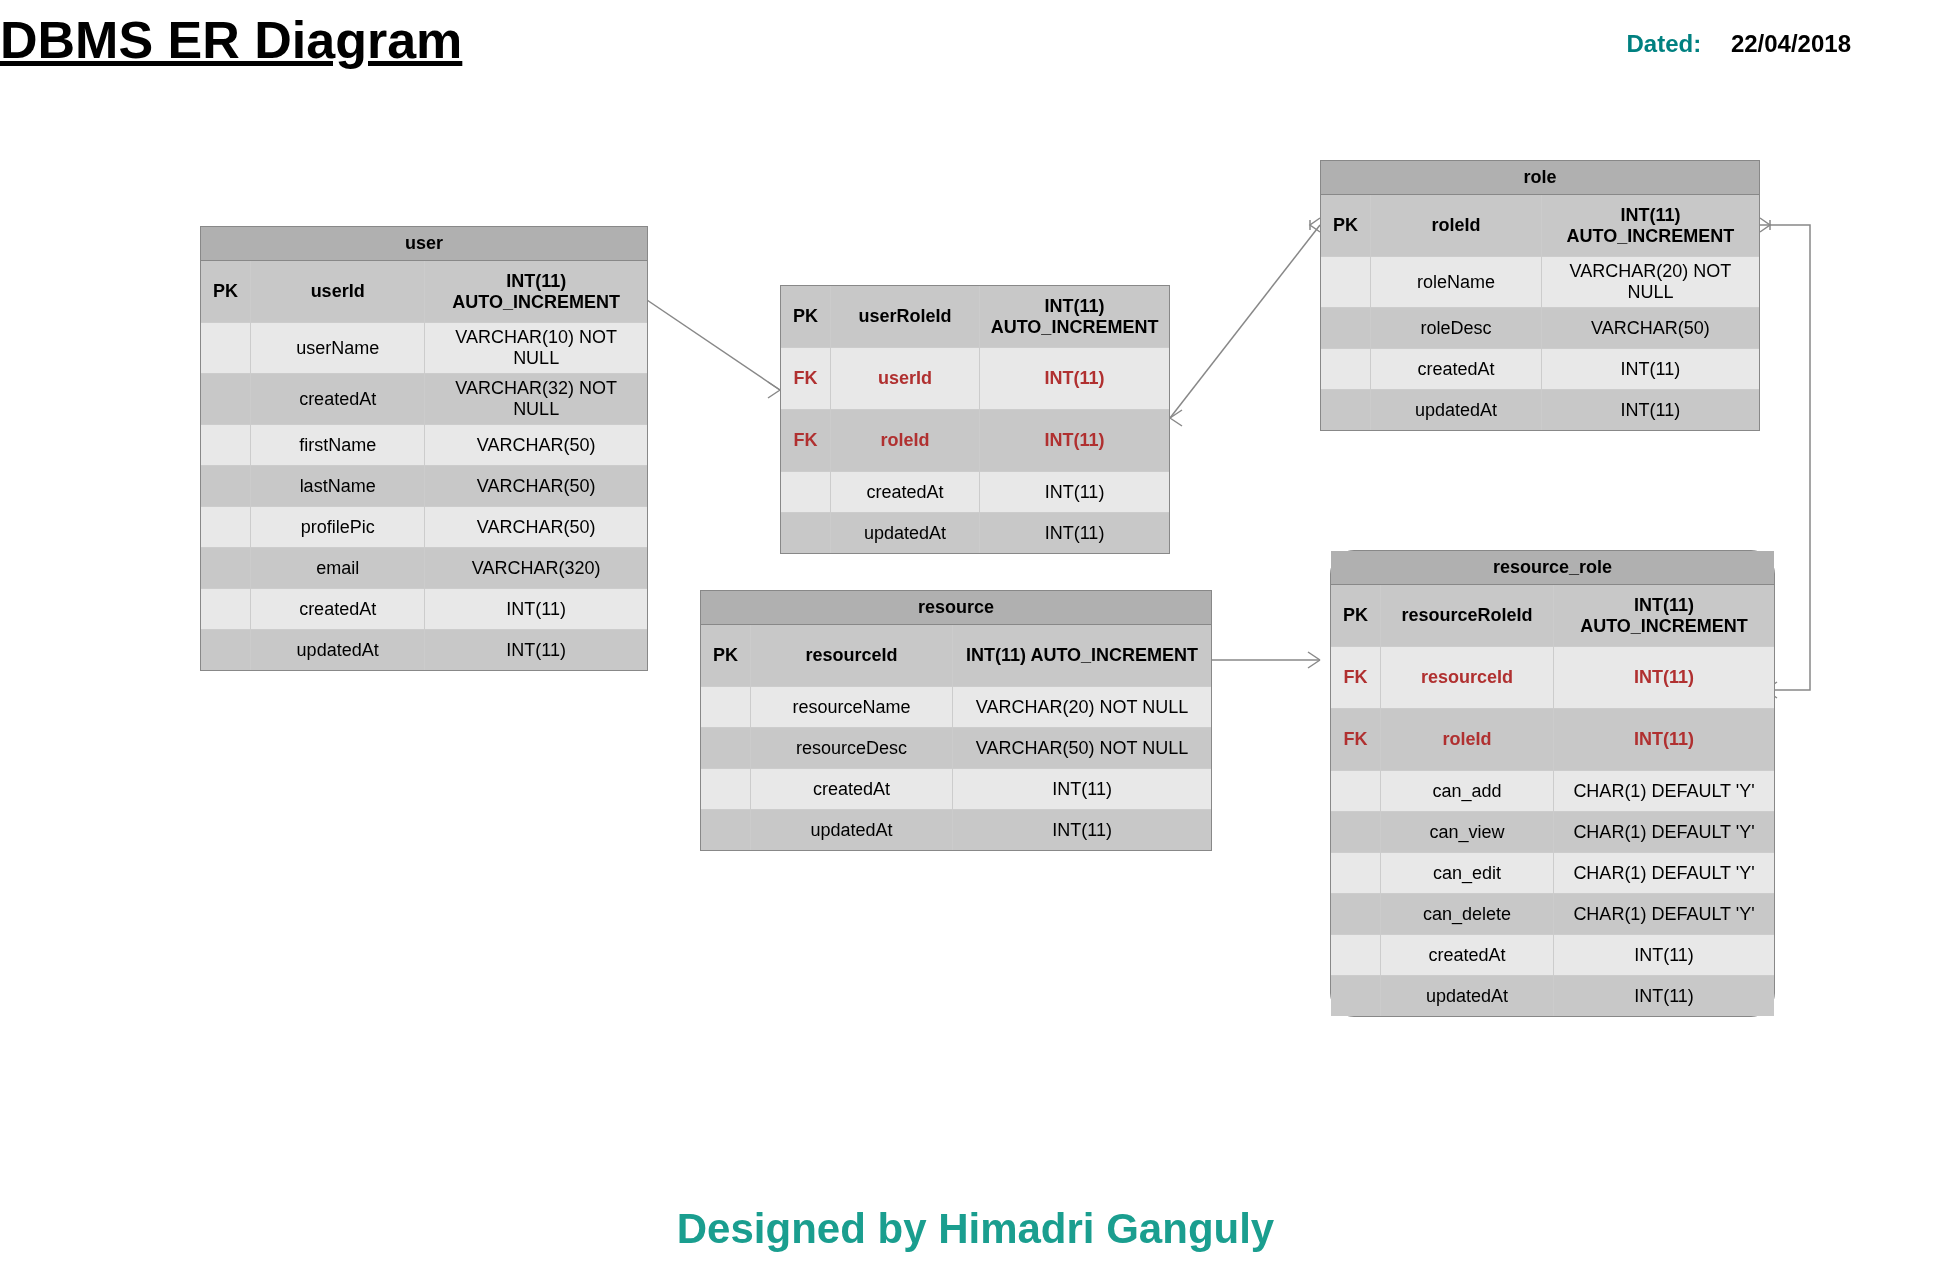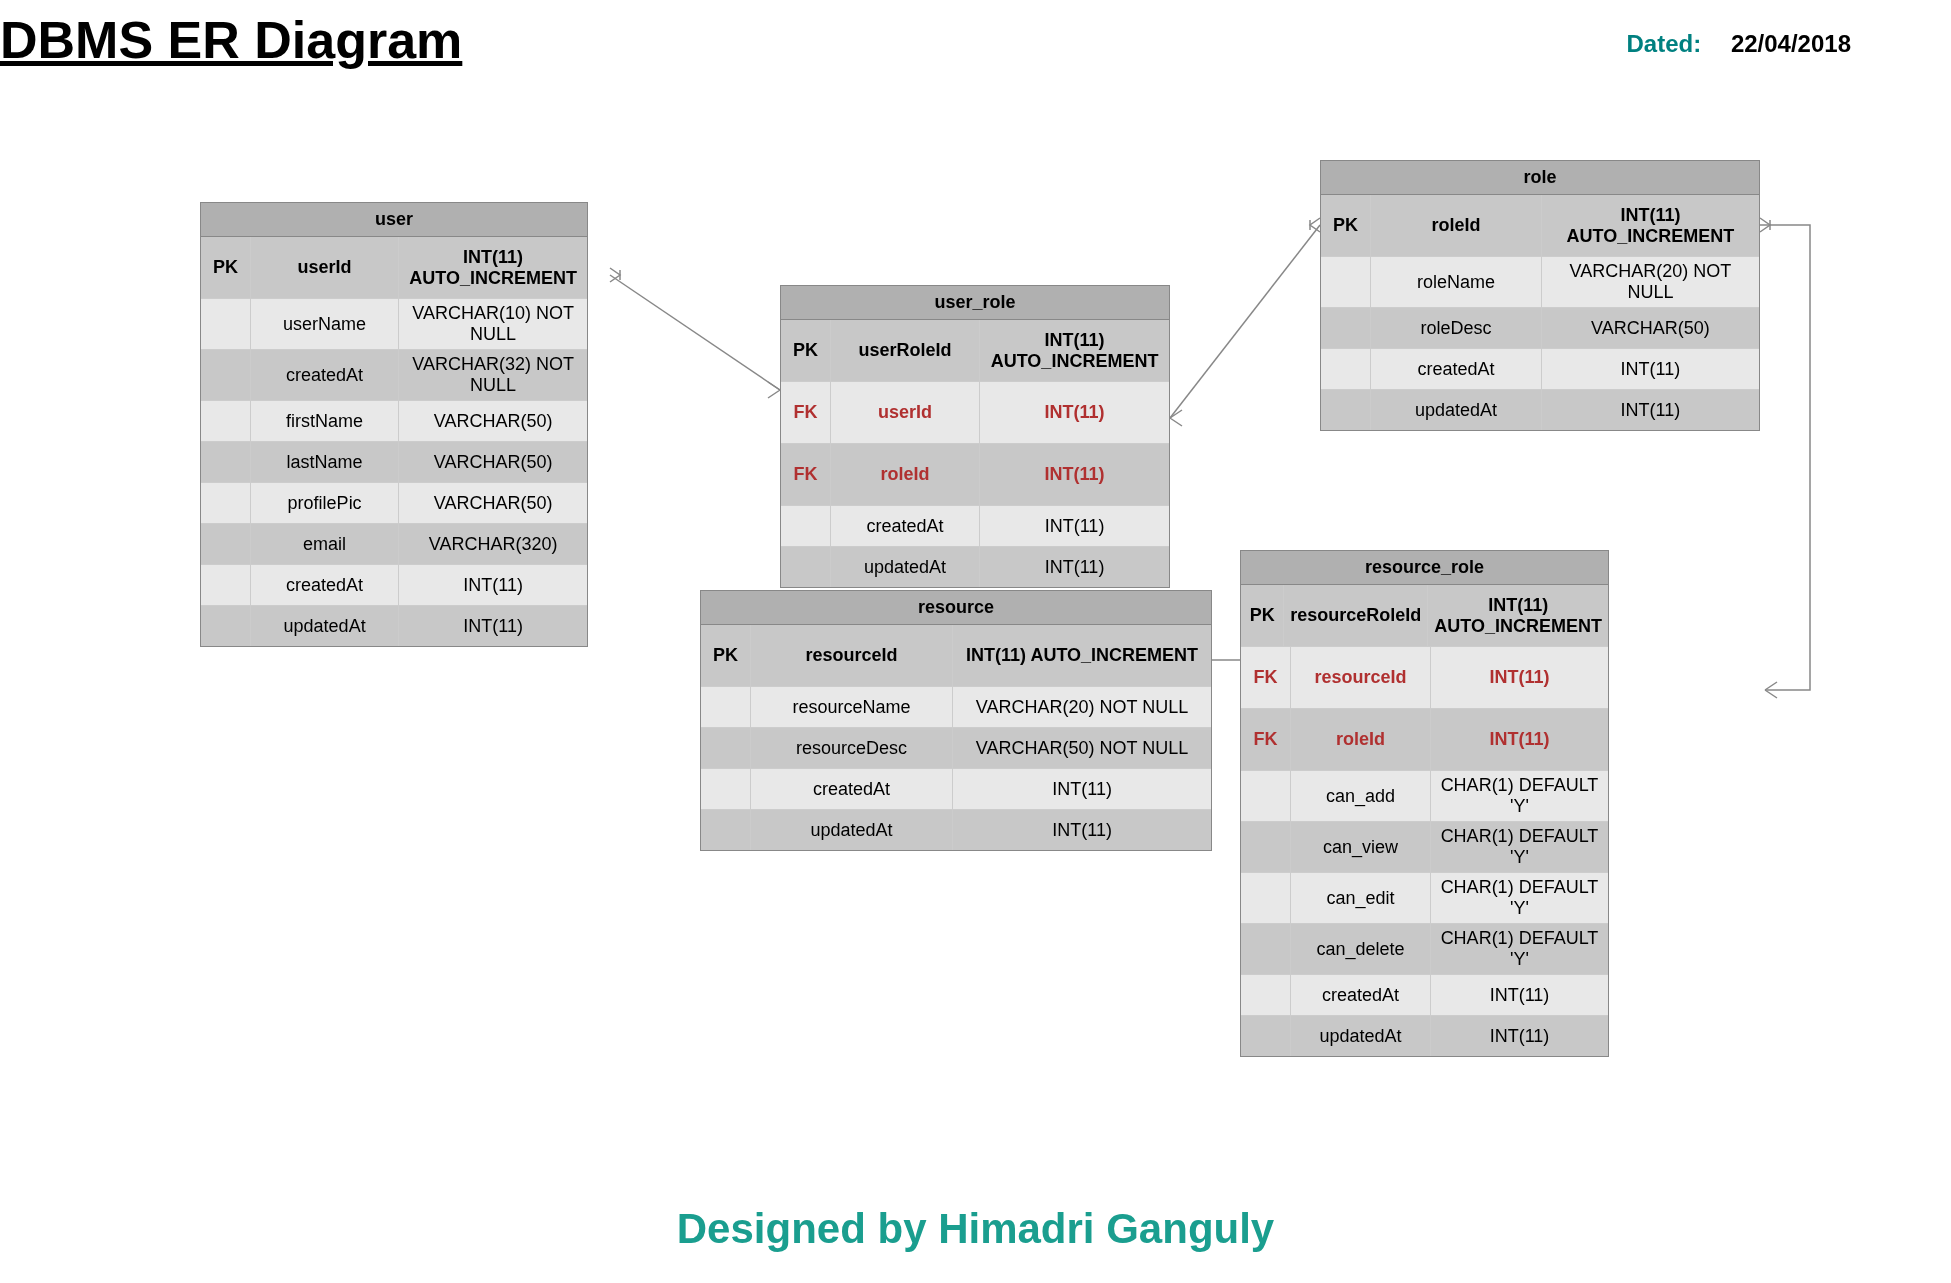--- a/index.html
+++ b/index.html
@@ -138,21 +138,21 @@
     <path d="M1770 90 L1770 100"></path>
     <path d="M1765 560 L1777 552 M1765 560 L1777 568"></path>
 
     <line x1="1150" y1="530" x2="1320" y2="530"></line>
     <path d="M1150 523 L1160 530 L1150 537"></path>
     <path d="M1160 525 L1160 535"></path>
     <path d="M1320 530 L1308 522 M1320 530 L1308 538"></path>
   </svg>
 
   <div id="entity-container">
-      <div class="entity" style="left: 200px; top: 72px; width: 388px;">
+      <div class="entity" style="left: 200px; top: 96px; width: 448px;">
         <div class="entity-title">user</div>
         <div>
           <div class="entity-row header-row">
             <div class="col-key">PK</div>
             <div class="col-name">userId</div>
             <div class="col-type">INT(11) AUTO_INCREMENT</div>
           </div>
           <div class="entity-row">
             <div class="col-key"></div>
             <div class="col-name">userName</div>
@@ -189,21 +189,20 @@
             <div class="col-type">INT(11)</div>
           </div>
           <div class="entity-row">
             <div class="col-key"></div>
             <div class="col-name">updatedAt</div>
             <div class="col-type">INT(11)</div>
           </div>
         </div>
       </div>
       <div class="entity" style="left: 780px; top: 155px; width: 390px;">
-        <div class="entity-title">user_role</div>
         <div>
           <div class="entity-row header-row">
             <div class="col-key">PK</div>
             <div class="col-name">userRoleId</div>
             <div class="col-type">INT(11) AUTO_INCREMENT</div>
           </div>
           <div class="entity-row">
             <div class="col-key fk">FK</div>
             <div class="col-name fk">userId</div>
             <div class="col-type fk">INT(11)</div>
@@ -278,21 +277,21 @@
             <div class="col-name">createdAt</div>
             <div class="col-type">INT(11)</div>
           </div>
           <div class="entity-row">
             <div class="col-key"></div>
             <div class="col-name">updatedAt</div>
             <div class="col-type">INT(11)</div>
           </div>
         </div>
       </div>
-      <div class="entity" style="left: 1240px; top: 420px; width: 369px;">
+      <div class="entity" style="left: 1330px; top: 420px; width: 445px; border-radius: 24px;">
         <div class="entity-title">resource_role</div>
         <div>
           <div class="entity-row header-row">
             <div class="col-key">PK</div>
             <div class="col-name">resourceRoleId</div>
             <div class="col-type">INT(11) AUTO_INCREMENT</div>
           </div>
           <div class="entity-row">
             <div class="col-key fk">FK</div>
             <div class="col-name fk">resourceId</div>

